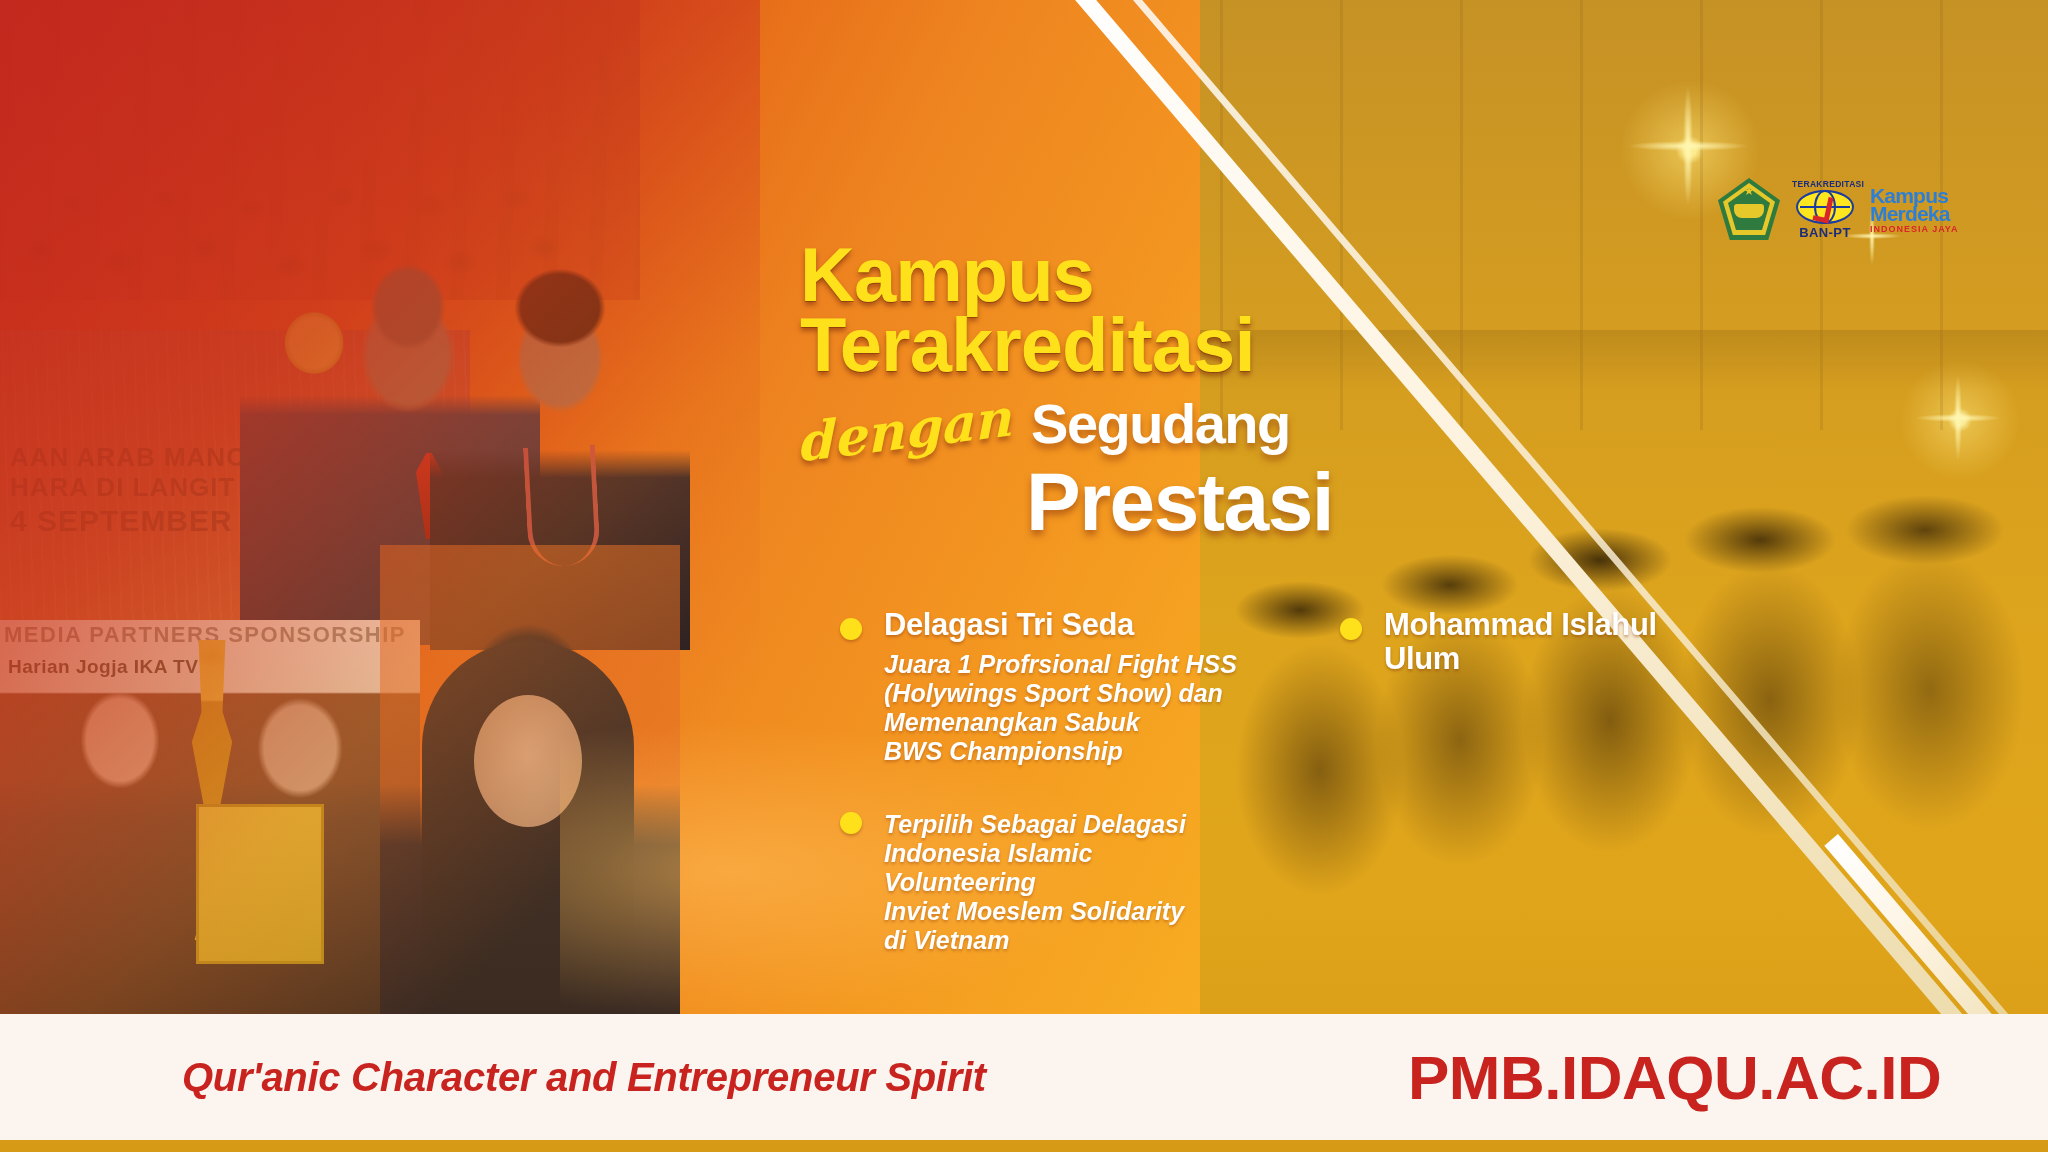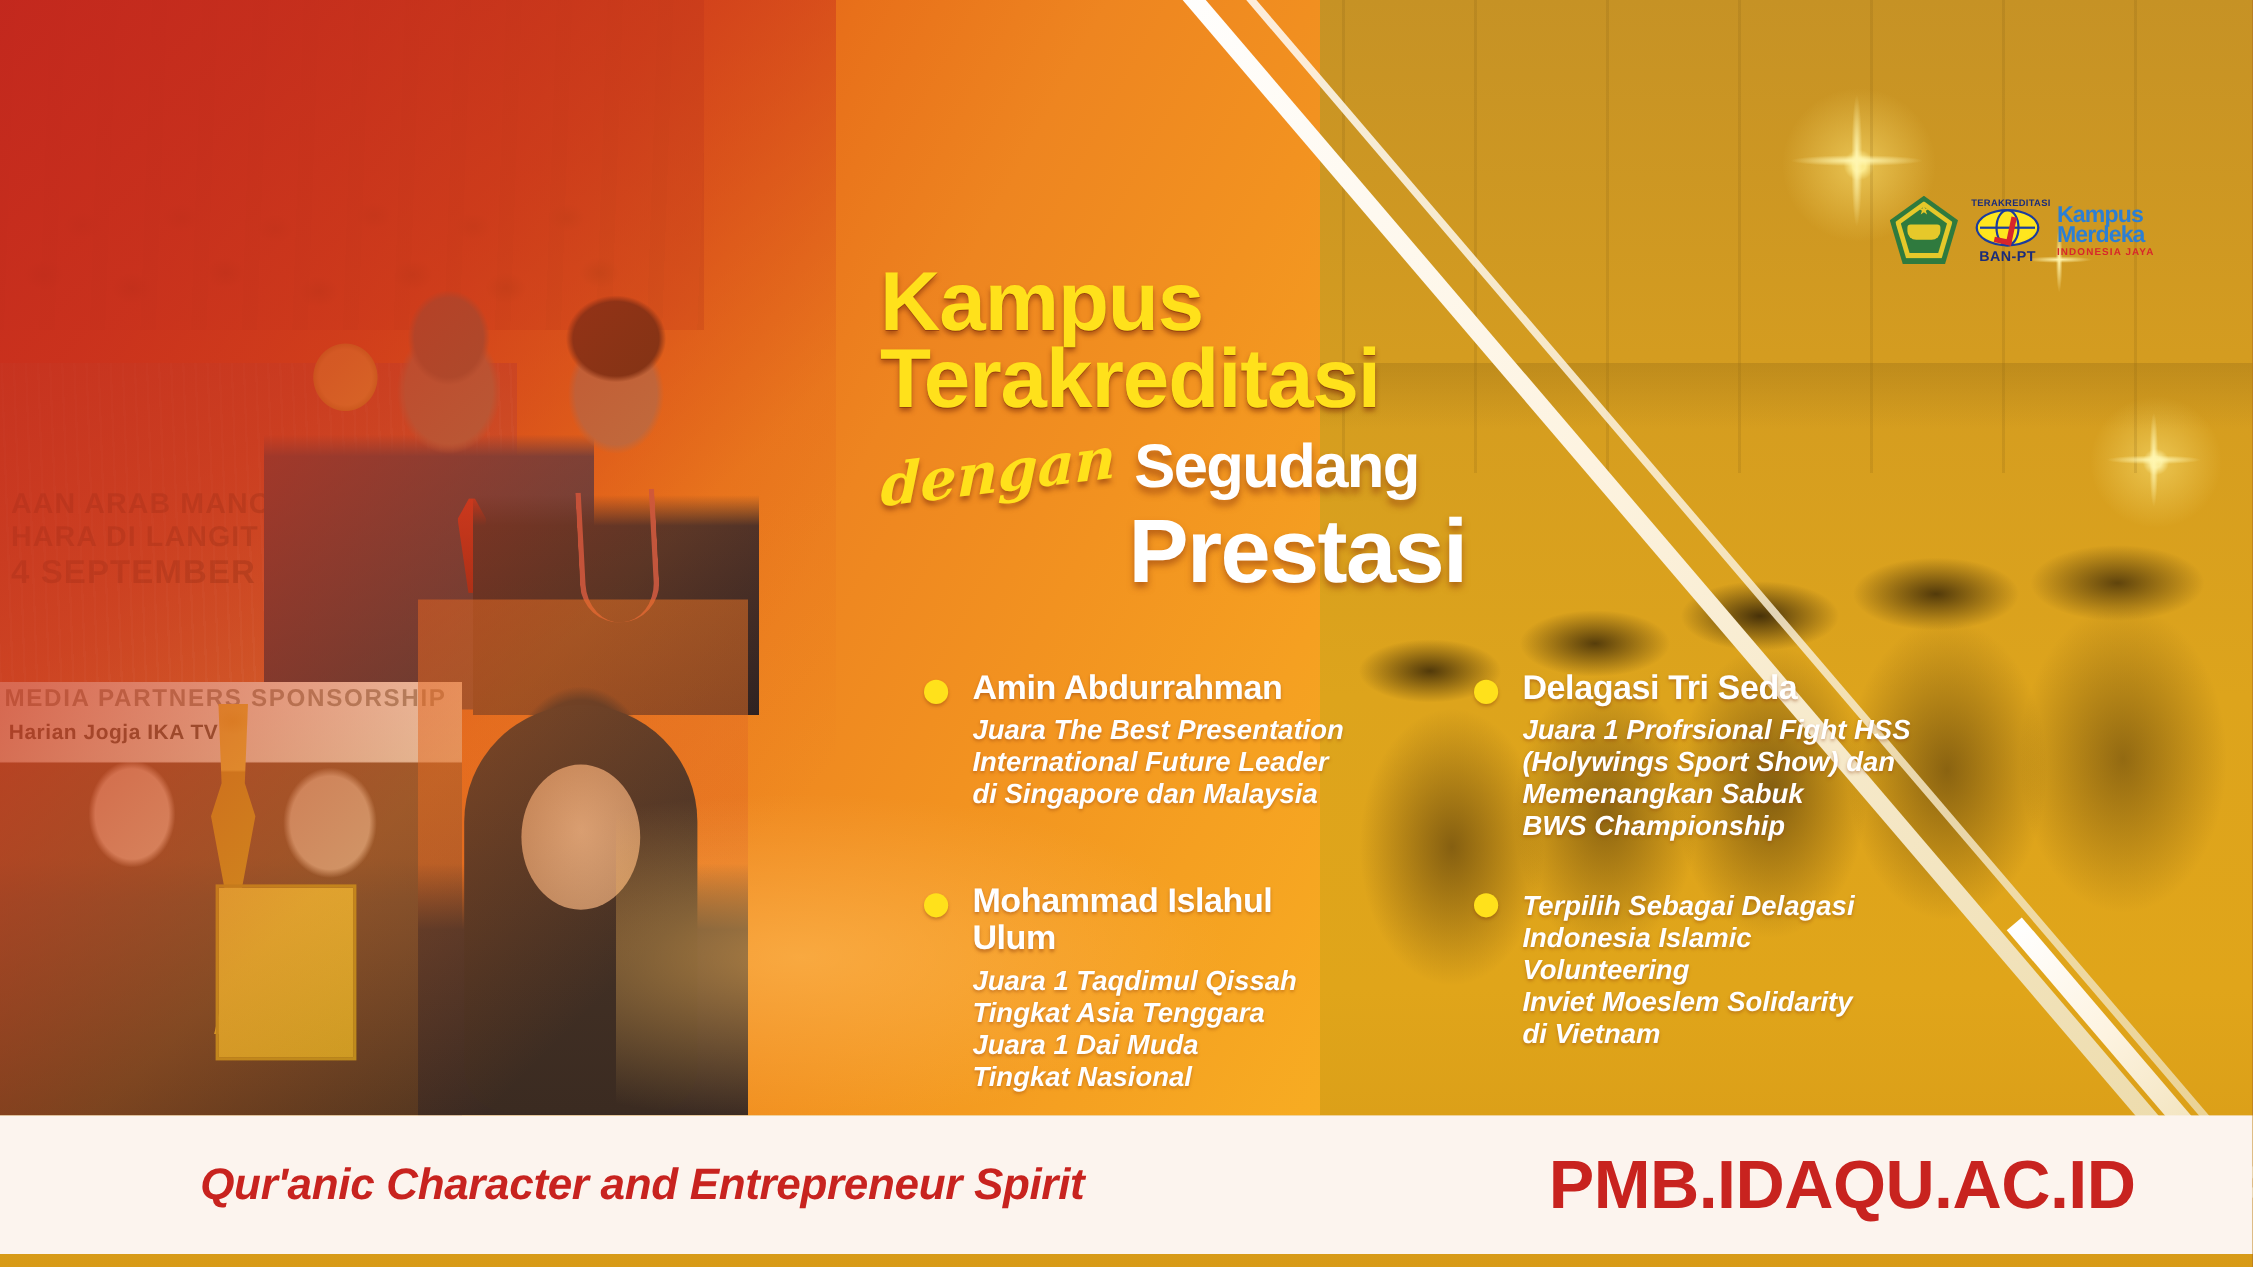--- a/index.html
+++ b/index.html
@@ -377,40 +377,29 @@
     <div class="h-row">
       <div class="h-script">dengan</div>
       <div class="h-white">Segudang</div>
     </div>
     <div class="h-white2">Prestasi</div>
   </div>
 
   <div class="achievements">
     <div class="ach">
       <div class="dot"></div>
-      <div class="ach-name">Amin Abdurrahman</div>
-      <div class="ach-desc" style="white-space:pre-line;">Juara The Best Presentation
-International Future Leader
-di Singapore dan Malaysia</div>
-    </div>
-    <div class="ach">
-      <div class="dot"></div>
       <div class="ach-name">Delagasi Tri Seda</div>
       <div class="ach-desc" style="white-space:pre-line;">Juara 1 Profrsional Fight HSS
 (Holywings Sport Show) dan
 Memenangkan Sabuk
 BWS Championship</div>
     </div>
     <div class="ach">
       <div class="dot"></div>
       <div class="ach-name">Mohammad Islahul Ulum</div>
-      <div class="ach-desc" style="white-space:pre-line;">Juara 1 Taqdimul Qissah
-Tingkat Asia Tenggara
-Juara 1 Dai Muda
-Tingkat Nasional</div>
     </div>
     <div class="ach">
       <div class="dot"></div>
       <div class="ach-desc" style="white-space:pre-line;">Terpilih Sebagai Delagasi
 Indonesia Islamic Volunteering
 Inviet Moeslem Solidarity
 di Vietnam</div>
     </div>
   </div>
 

